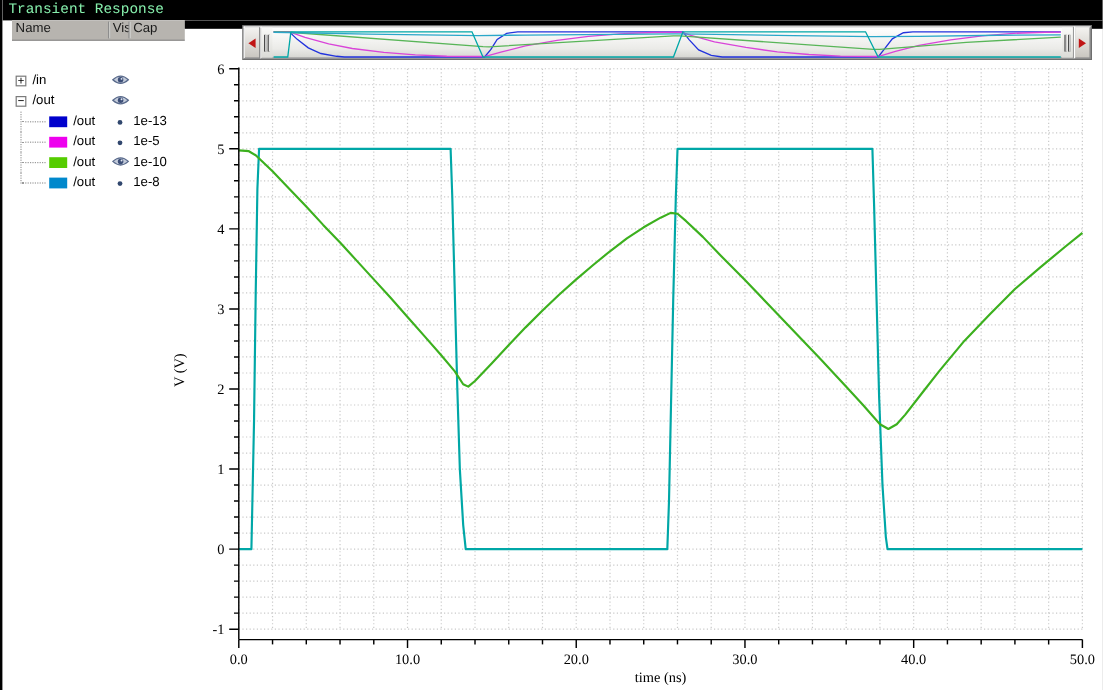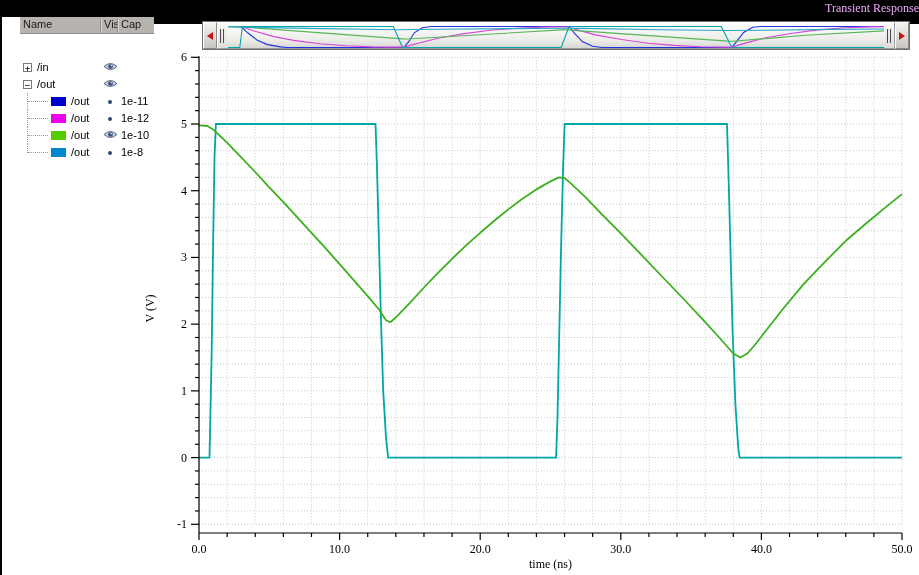--- a/index.html
+++ b/index.html
@@ -1,22 +1,22 @@
 <!DOCTYPE html>
 <html><head>
 <meta charset="utf-8">
 <style>
   html,body{margin:0;padding:0;background:#666;}
   #win{position:relative;width:919px;height:575px;background:#fff;overflow:hidden;
        border-left:2px solid #000;box-sizing:border-box;
        font-family:"Liberation Sans","DejaVu Sans",sans-serif;}
-  .titlebar{position:absolute;left:0;top:0;width:100%;height:17px;background:#000;color:#f0abfc;
-       font-family:Liberation Serif, serif;font-size:12px;line-height:17px;padding-left:5px;box-sizing:border-box;text-align:right;}
+  .titlebar{position:absolute;left:0;top:0;width:100%;height:17px;background:#000;color:#86efac;
+       font-family:Liberation Mono, monospace;font-size:12px;line-height:17px;padding-left:5px;box-sizing:border-box;}
   
-  .leftpanel{position:absolute;left:18px;top:17px;width:150px;height:406px;background:#fff;border-right:1px solid #848484;text-decoration:underline;}
+  .leftpanel{position:absolute;left:8px;top:17px;width:150px;height:406px;background:#fff;border-right:1px solid #848484;text-decoration:underline;}
   .phead{position:absolute;left:0;top:0;width:100%;height:16px;background:#b7b4af;border-bottom:1px solid #8d8d8d;font-size:11px;color:#1a1a1a;}
   .phead .h{position:absolute;top:1px;}
   .phead .sep{position:absolute;top:1px;width:1px;height:14px;background:#8d8d8d;border-right:1px solid #d8d8d4;}
   #tree{position:absolute;left:0;top:42px;width:100%;}
   .trow{position:relative;height:17px;font-size:11px;color:#000;}
   .exp{position:absolute;left:3px;top:4px;width:9px;height:9px;background:#fff;border:1px solid #7a7a7a;
        font-family:"DejaVu Sans Mono",monospace;font-size:9px;line-height:8px;text-align:center;box-sizing:border-box;color:#000;}
   .glbl{position:absolute;left:17px;top:2px;}
   .clbl{position:absolute;left:51px;top:2px;}
   .sw{position:absolute;left:31px;top:4px;width:15px;height:9px;}
@@ -80,29 +80,29 @@
               <circle cx="7.5" cy="5.5" r="2.3" fill="#3d4f78"></circle>
               <circle cx="8.3" cy="4.7" r="0.8" fill="#dfe5ef"></circle>
             </svg></span>
         </div>
         <div class="trow">
           <span class="vline"></span>
           <span class="hstub"></span>
           <span class="sw" style="background:#0000cc"></span>
           <span class="clbl">/out</span>
           <span class="dot"></span>
-          <span class="cap">1e-11</span>
+          <span class="cap">1e-13</span>
         </div>
         <div class="trow">
           <span class="vline"></span>
           <span class="hstub"></span>
           <span class="sw" style="background:#ee00ee"></span>
           <span class="clbl">/out</span>
           <span class="dot"></span>
-          <span class="cap">1e-12</span>
+          <span class="cap">1e-5</span>
         </div>
         <div class="trow">
           <span class="vline"></span>
           <span class="hstub"></span>
           <span class="sw" style="background:#55cc00"></span>
           <span class="clbl">/out</span>
           <span class="vis"><svg width="15" height="11" viewBox="0 0 15 11">
               <path d="M1 5.5 Q7.5 -0.5 14 5.5 Q7.5 11.5 1 5.5 Z" fill="#c3cbda" stroke="#5a6b8c"></path>
               <circle cx="7.5" cy="5.5" r="2.3" fill="#3d4f78"></circle>
               <circle cx="8.3" cy="4.7" r="0.8" fill="#dfe5ef"></circle>

